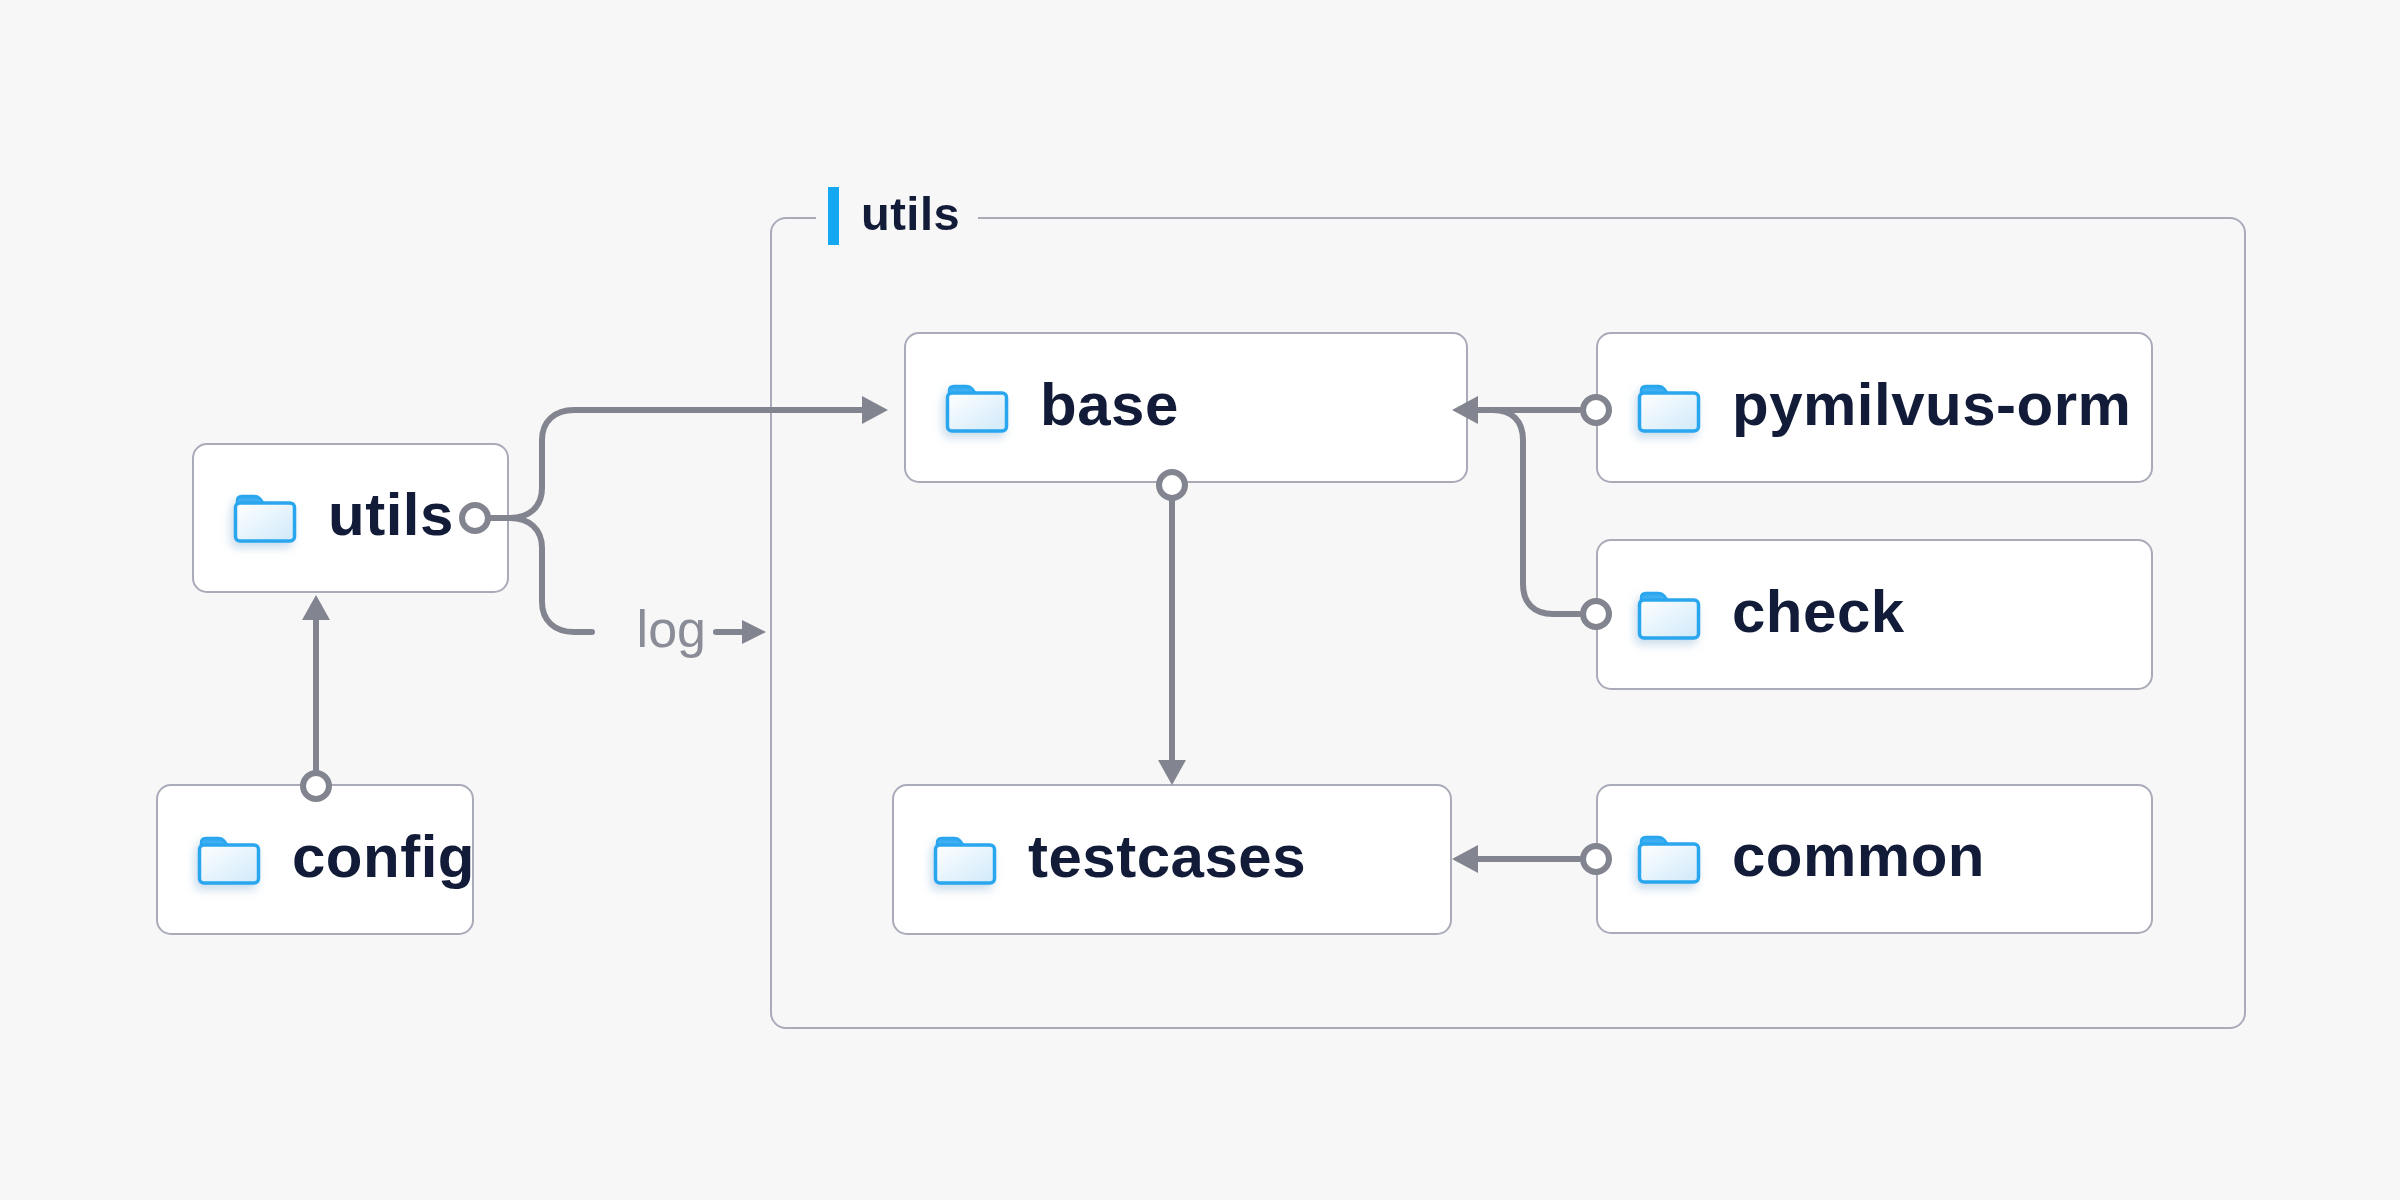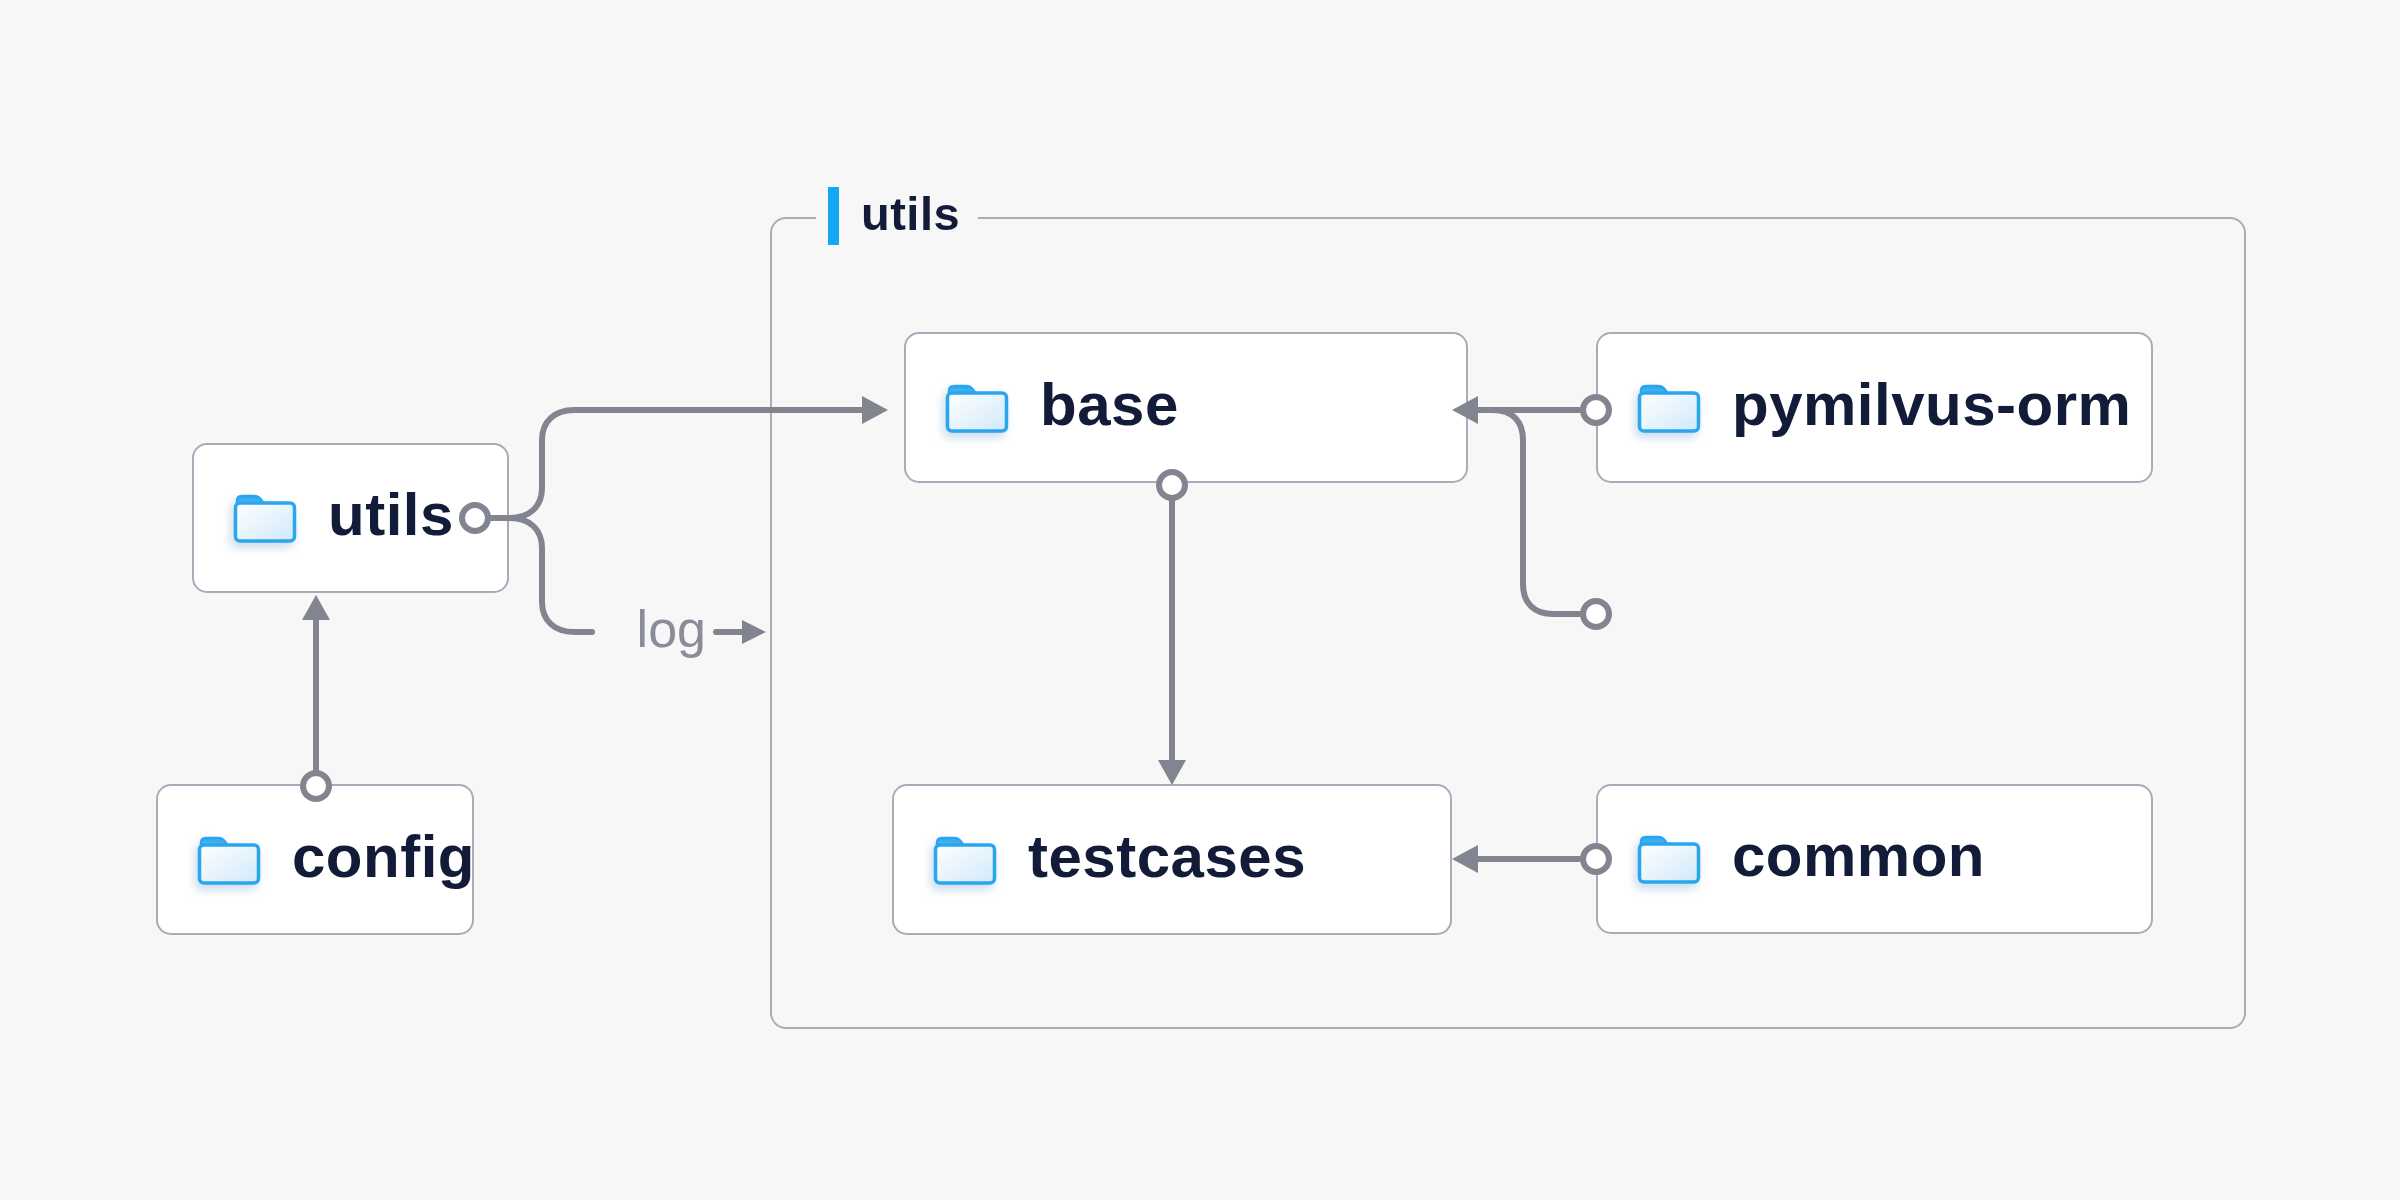--- a/index.html
+++ b/index.html
@@ -123,20 +123,27 @@
   </div>
 
   <div class="node" id="node-pymilvus">
     <svg class="folder-icon" width="66" height="54" viewBox="0 0 66 54">
       <path d="M5 18 V10 Q5 5 10 5 H22 Q26 5 28.5 8 L32 13 Z" fill="url(#tabGrad)" stroke="#2aa6ef" stroke-width="2.5" stroke-linejoin="round"></path>
       <rect x="3.5" y="12" width="59" height="38" rx="4.5" fill="url(#folderGrad)" stroke="#2aa6ef" stroke-width="3.5"></rect>
     </svg>
     <span class="node-label">pymilvus-orm</span>
   </div>
 
+  <div class="node" id="node-check">
+    <svg class="folder-icon" width="66" height="54" viewBox="0 0 66 54">
+      <path d="M5 18 V10 Q5 5 10 5 H22 Q26 5 28.5 8 L32 13 Z" fill="url(#tabGrad)" stroke="#2aa6ef" stroke-width="2.5" stroke-linejoin="round"></path>
+      <rect x="3.5" y="12" width="59" height="38" rx="4.5" fill="url(#folderGrad)" stroke="#2aa6ef" stroke-width="3.5"></rect>
+    </svg>
+    <span class="node-label">check</span>
+  </div>
 
   <div class="node" id="node-testcases">
     <svg class="folder-icon" width="66" height="54" viewBox="0 0 66 54">
       <path d="M5 18 V10 Q5 5 10 5 H22 Q26 5 28.5 8 L32 13 Z" fill="url(#tabGrad)" stroke="#2aa6ef" stroke-width="2.5" stroke-linejoin="round"></path>
       <rect x="3.5" y="12" width="59" height="38" rx="4.5" fill="url(#folderGrad)" stroke="#2aa6ef" stroke-width="3.5"></rect>
     </svg>
     <span class="node-label">testcases</span>
   </div>
 
   <div class="node" id="node-common">

